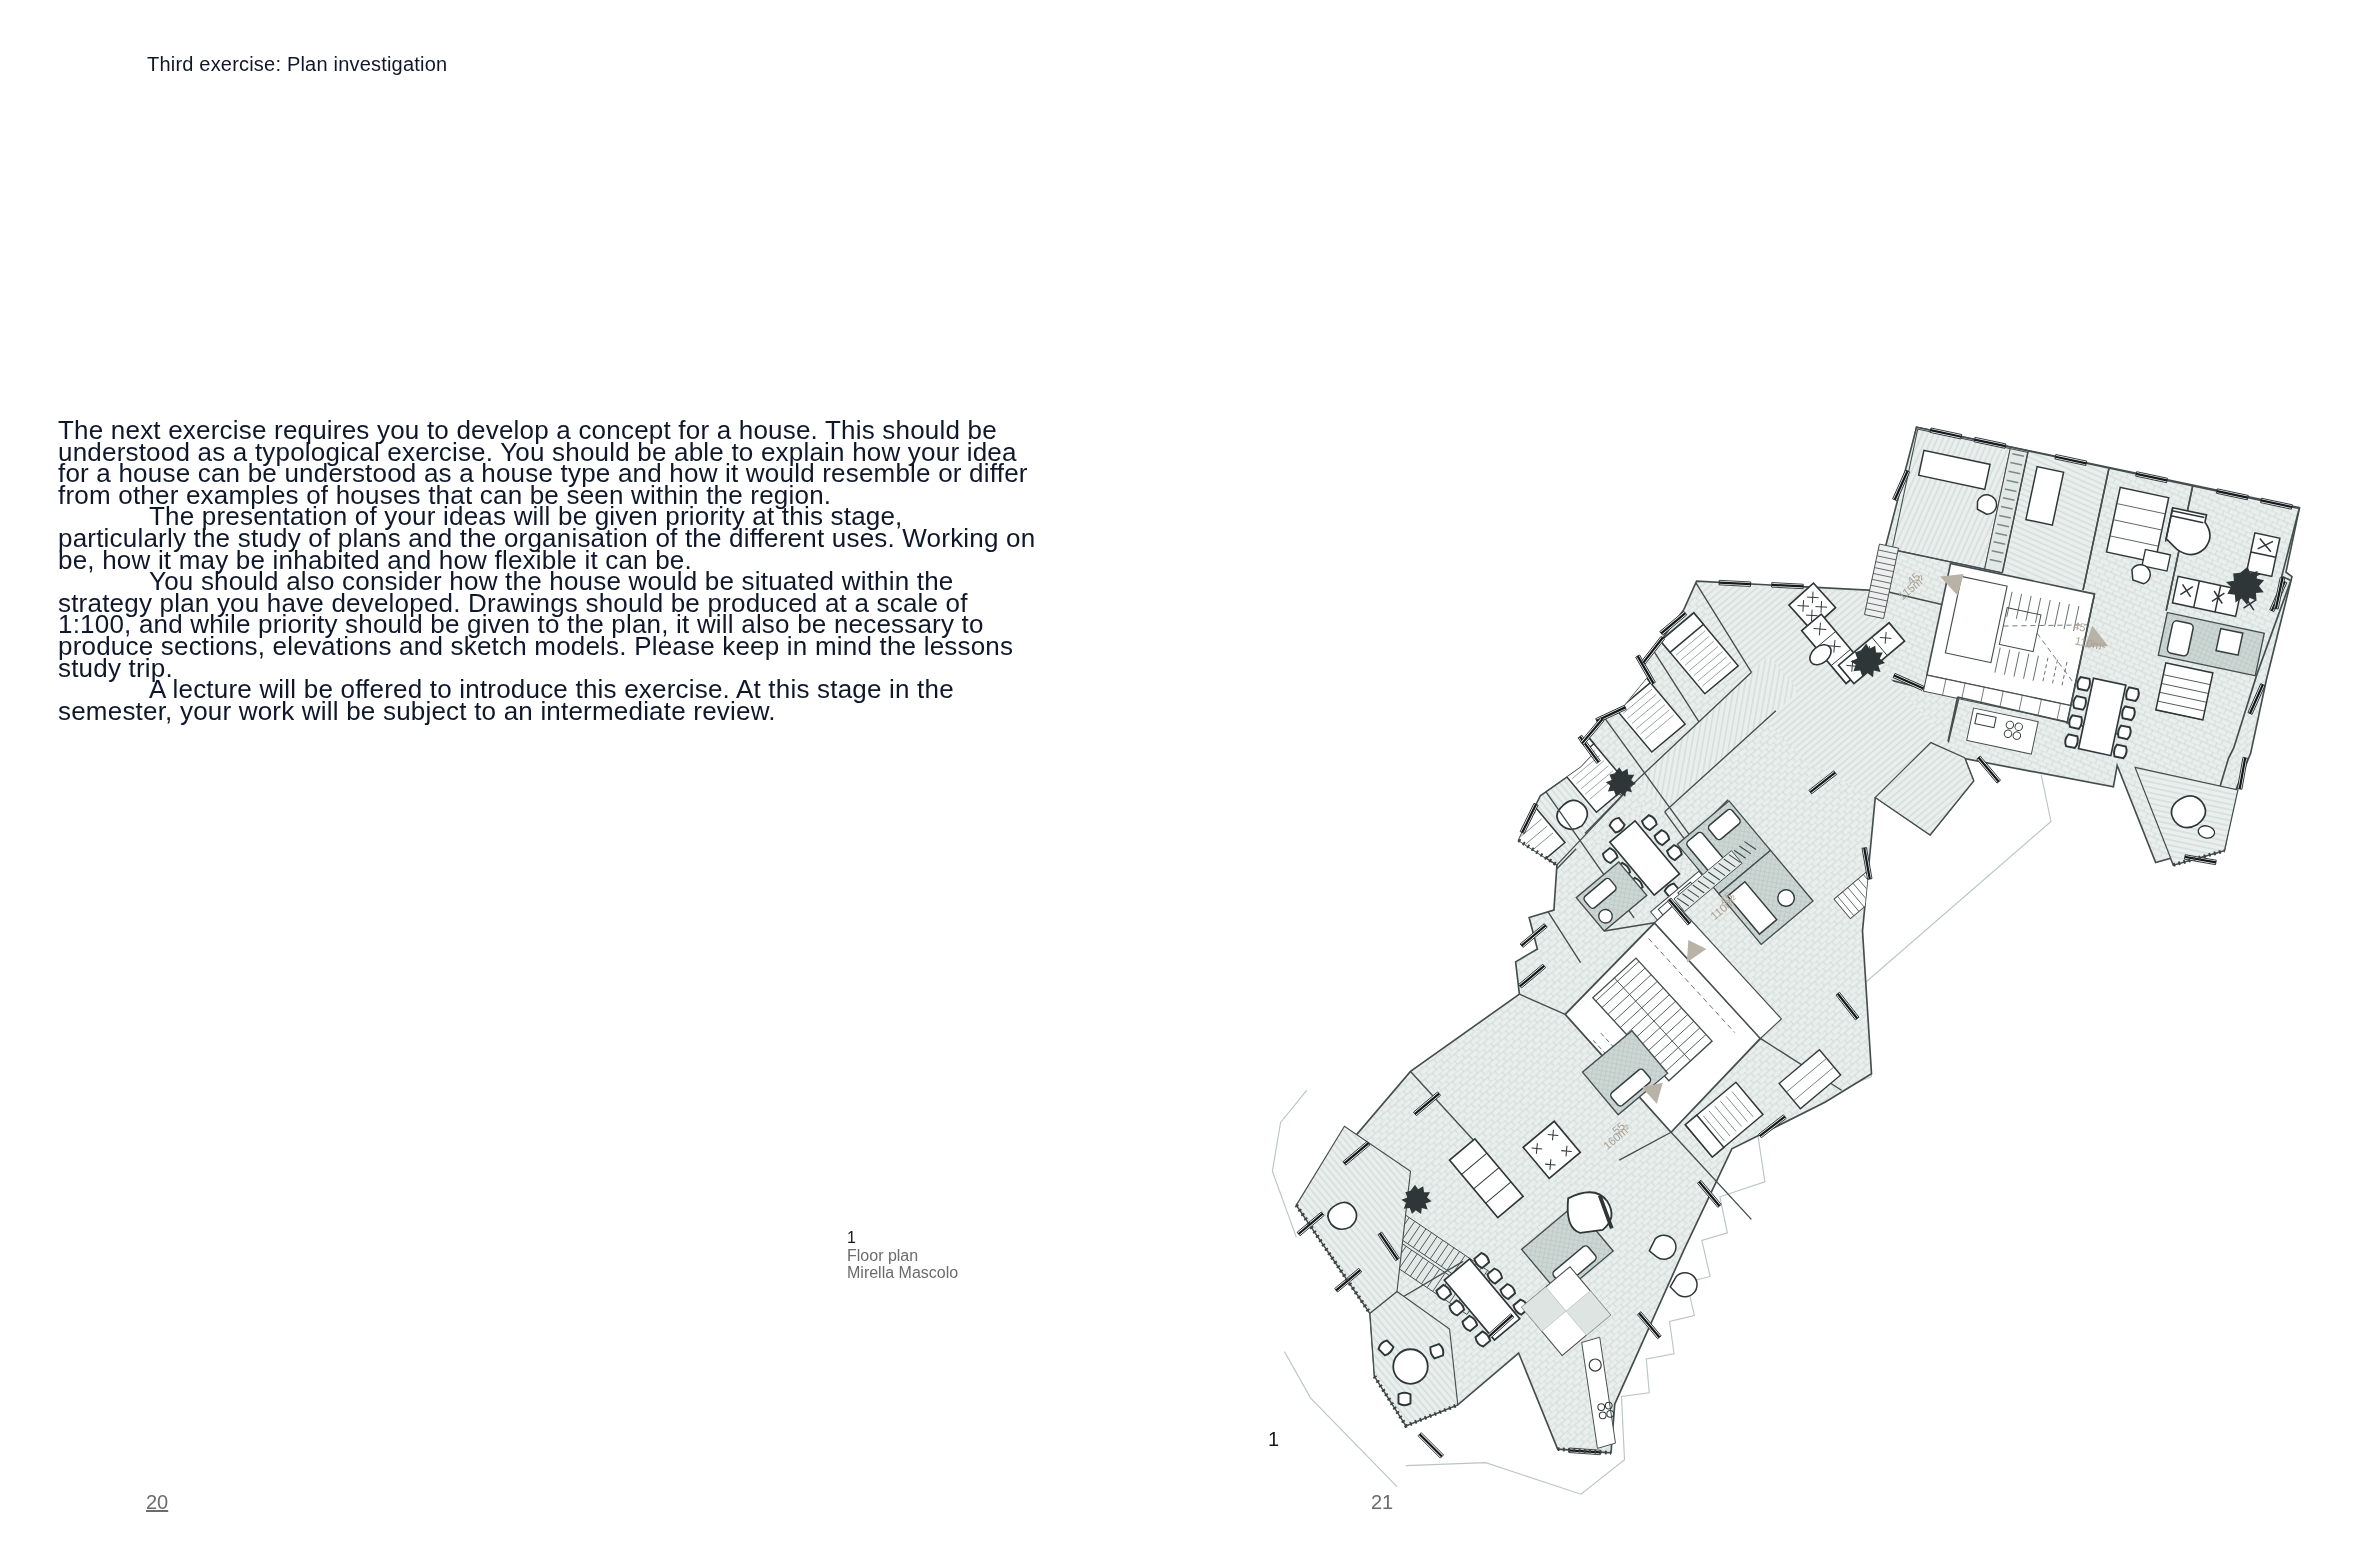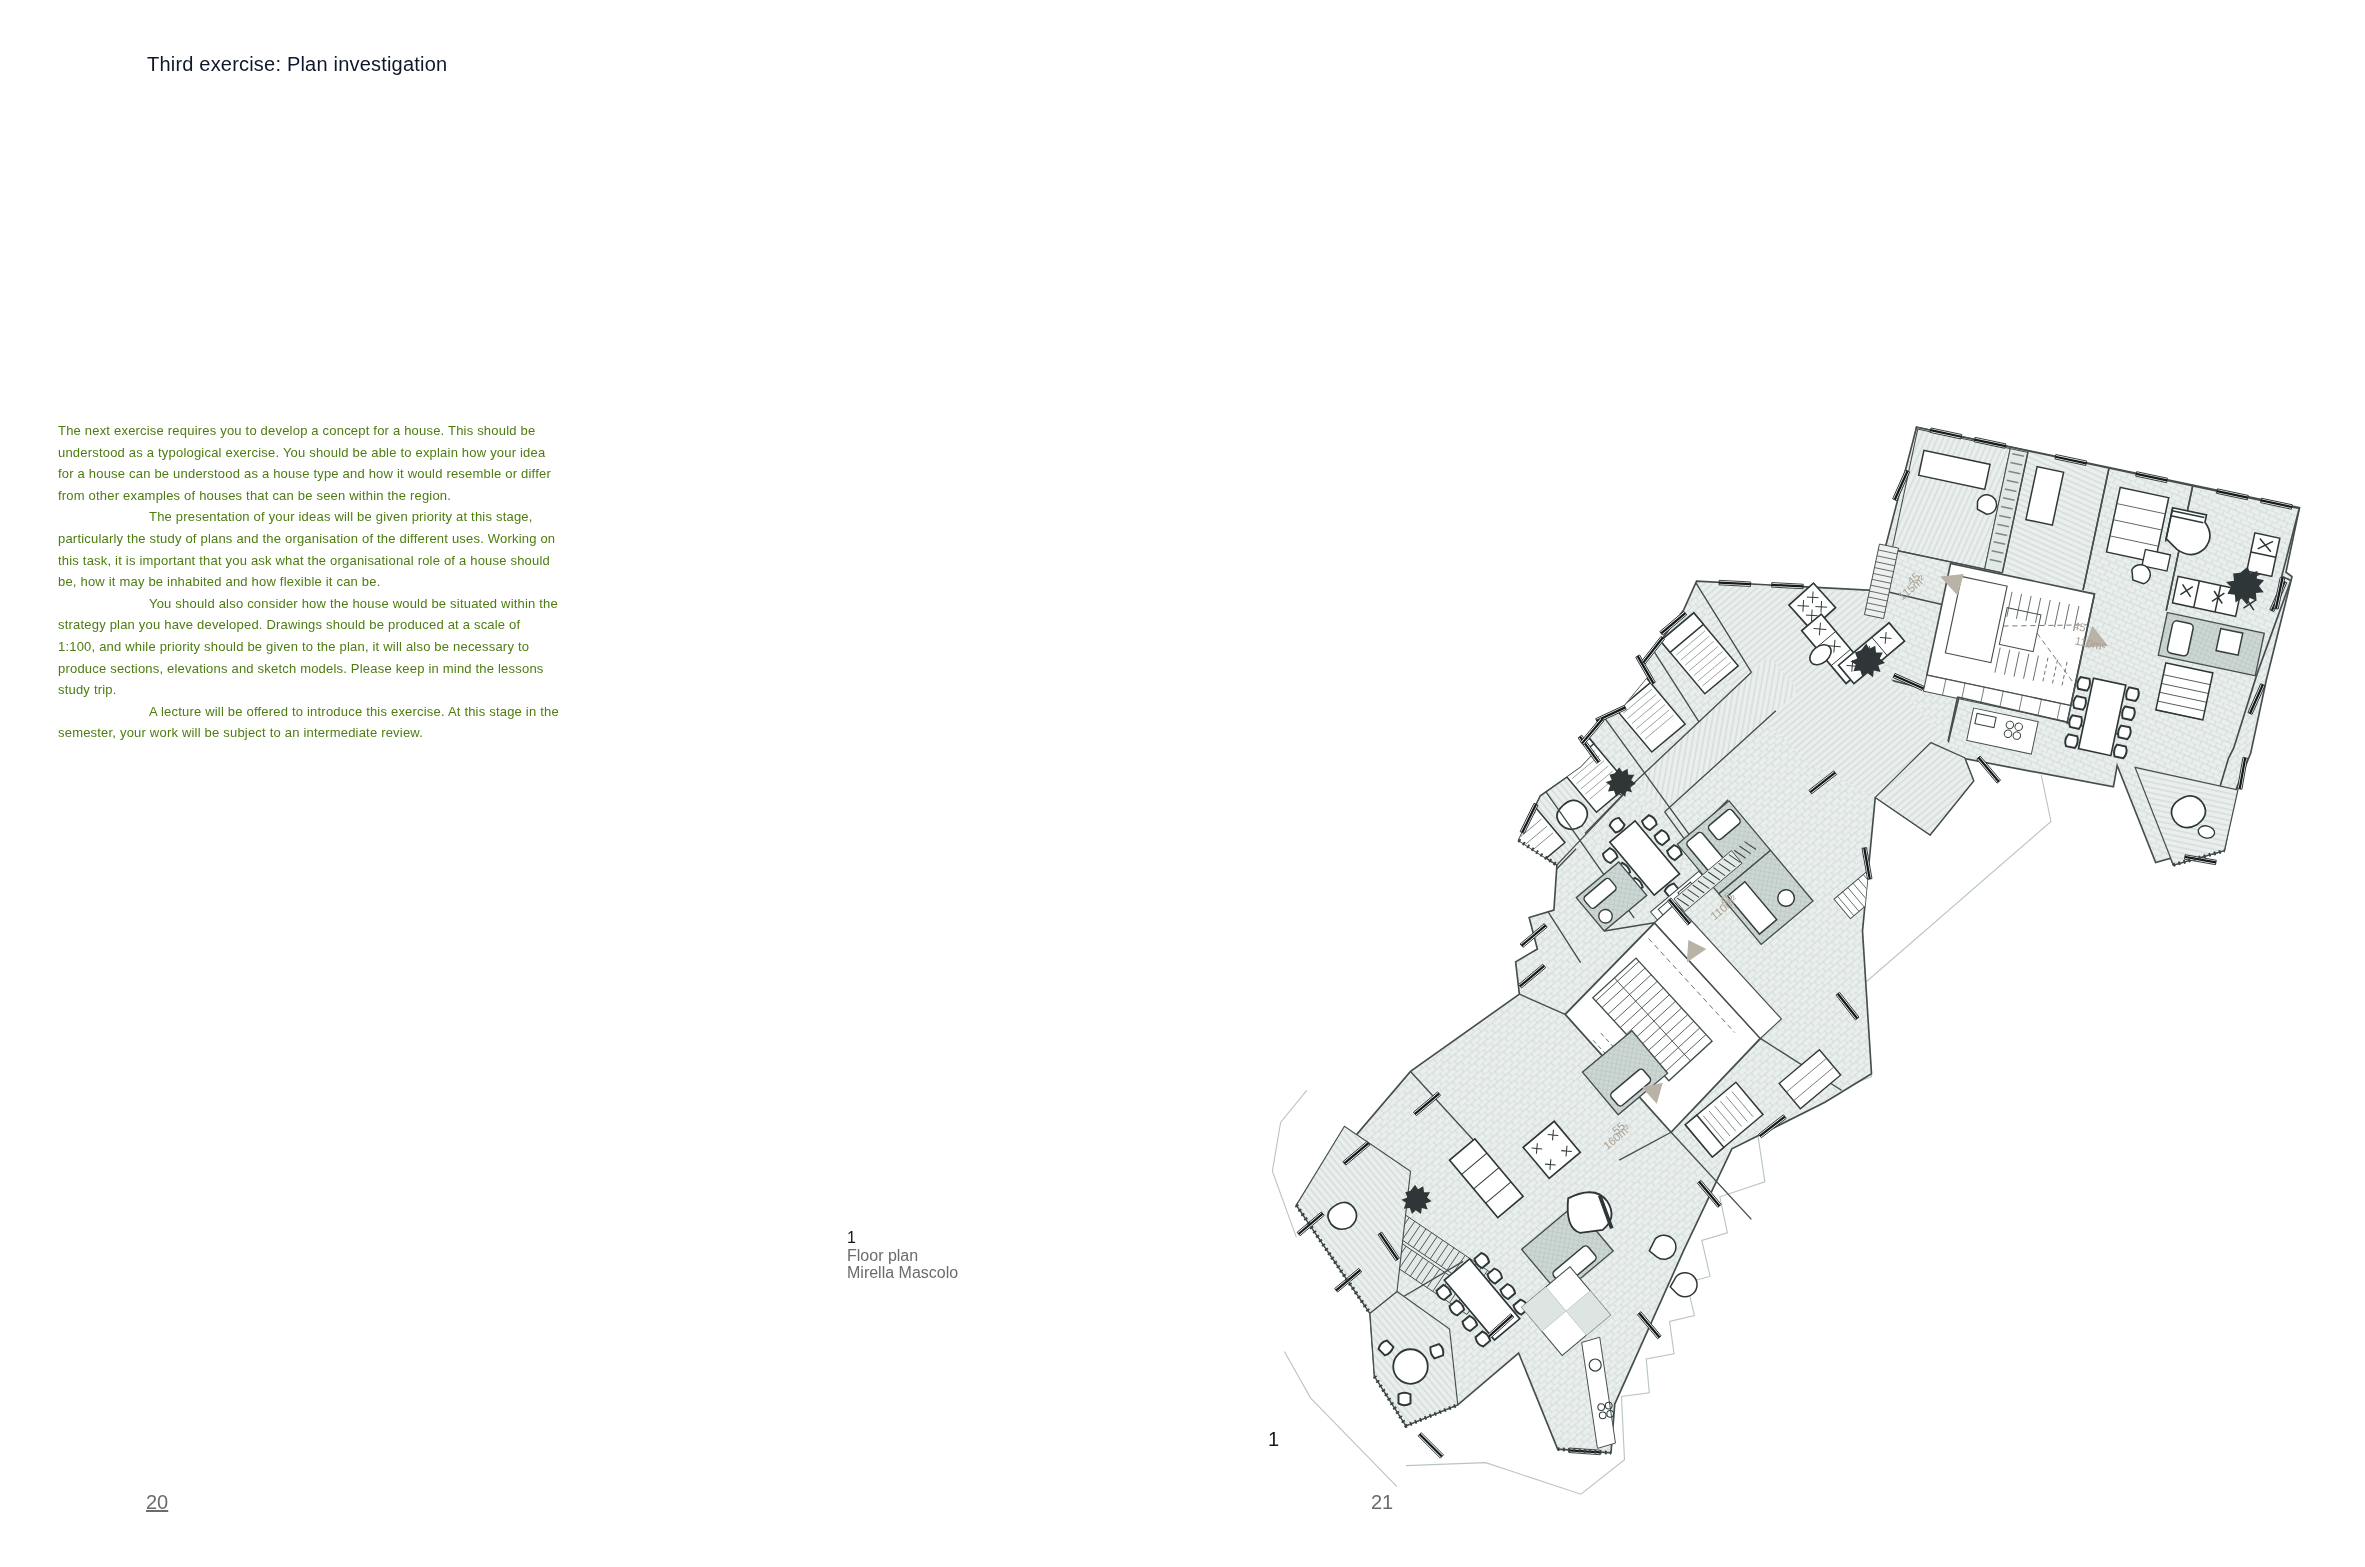--- a/index.html
+++ b/index.html
@@ -1,33 +1,32 @@
 <!DOCTYPE html>
 <html style="font-size:12px"><head>
 <meta charset="utf-8">
 <style>
   html,body{margin:0;padding:0;background:#fff;}
   body{width:2366px;height:1567px;position:relative;font-family:"Liberation Sans",sans-serif;overflow:hidden;}
   .t{position:absolute;white-space:nowrap;}
-  .body{font-size:13px;line-height:21.6px;color:#4d7c0f;letter-spacing:0.2px;}
+  .body{font-size:26px;line-height:21.6px;color:#0f172a;letter-spacing:0.2px;}
   .ind{padding-left:91px;}
 </style>
 </head>
 <body>
 
 <div class="t" style="left:147px;top:53px;font-size:20px;color:#0f172a;letter-spacing:0.2px;">Third exercise: Plan investigation</div>
 
 <div class="t body" style="left:58px;top:420px;">
 <div>The next exercise requires you to develop a concept for a house. This should be</div>
 <div>understood as a typological exercise. You should be able to explain how your idea</div>
 <div>for a house can be understood as a house type and how it would resemble or differ</div>
 <div>from other examples of houses that can be seen within the region.</div>
 <div class="ind">The presentation of your ideas will be given priority at this stage,</div>
 <div>particularly the study of plans and the organisation of the different uses. Working on</div>
-<div>this task, it is important that you ask what the organisational role of a house should</div>
 <div>be, how it may be inhabited and how flexible it can be.</div>
 <div class="ind">You should also consider how the house would be situated within the</div>
 <div>strategy plan you have developed. Drawings should be produced at a scale of</div>
 <div>1:100, and while priority should be given to the plan, it will also be necessary to</div>
 <div>produce sections, elevations and sketch models. Please keep in mind the lessons</div>
 <div>study trip.</div>
 <div class="ind">A lecture will be offered to introduce this exercise. At this stage in the</div>
 <div>semester, your work will be subject to an intermediate review.</div>
 </div>
 

